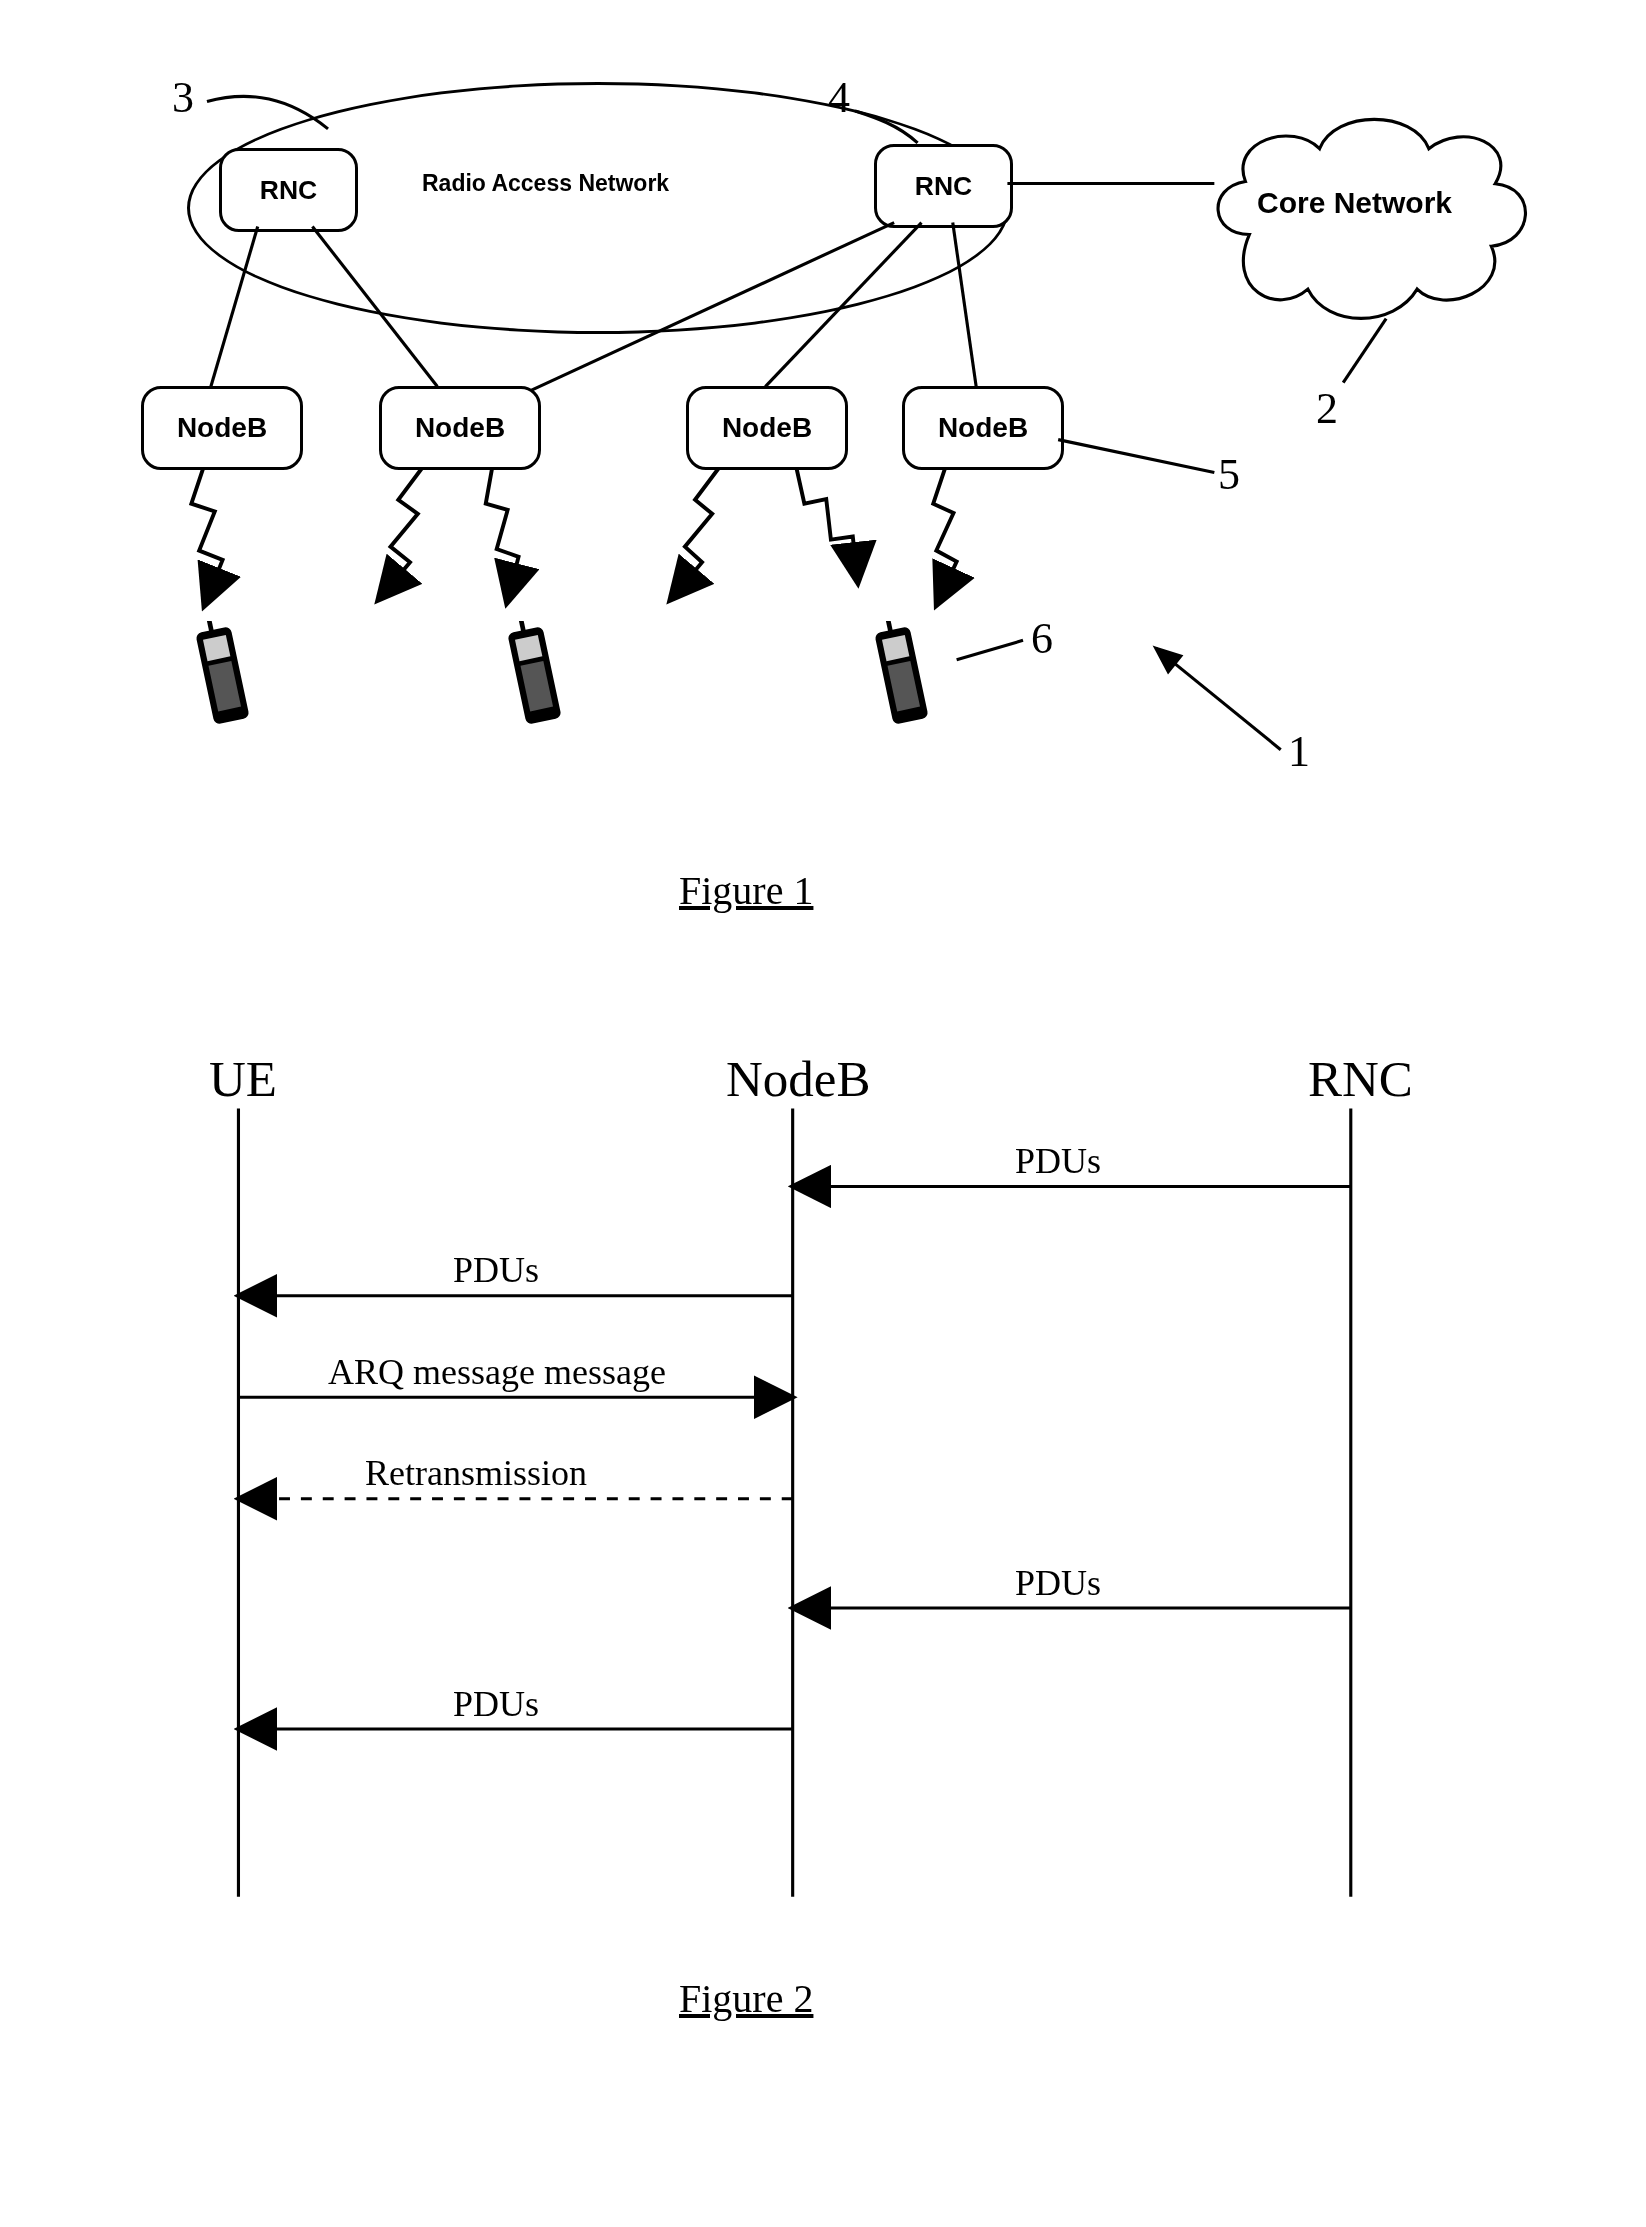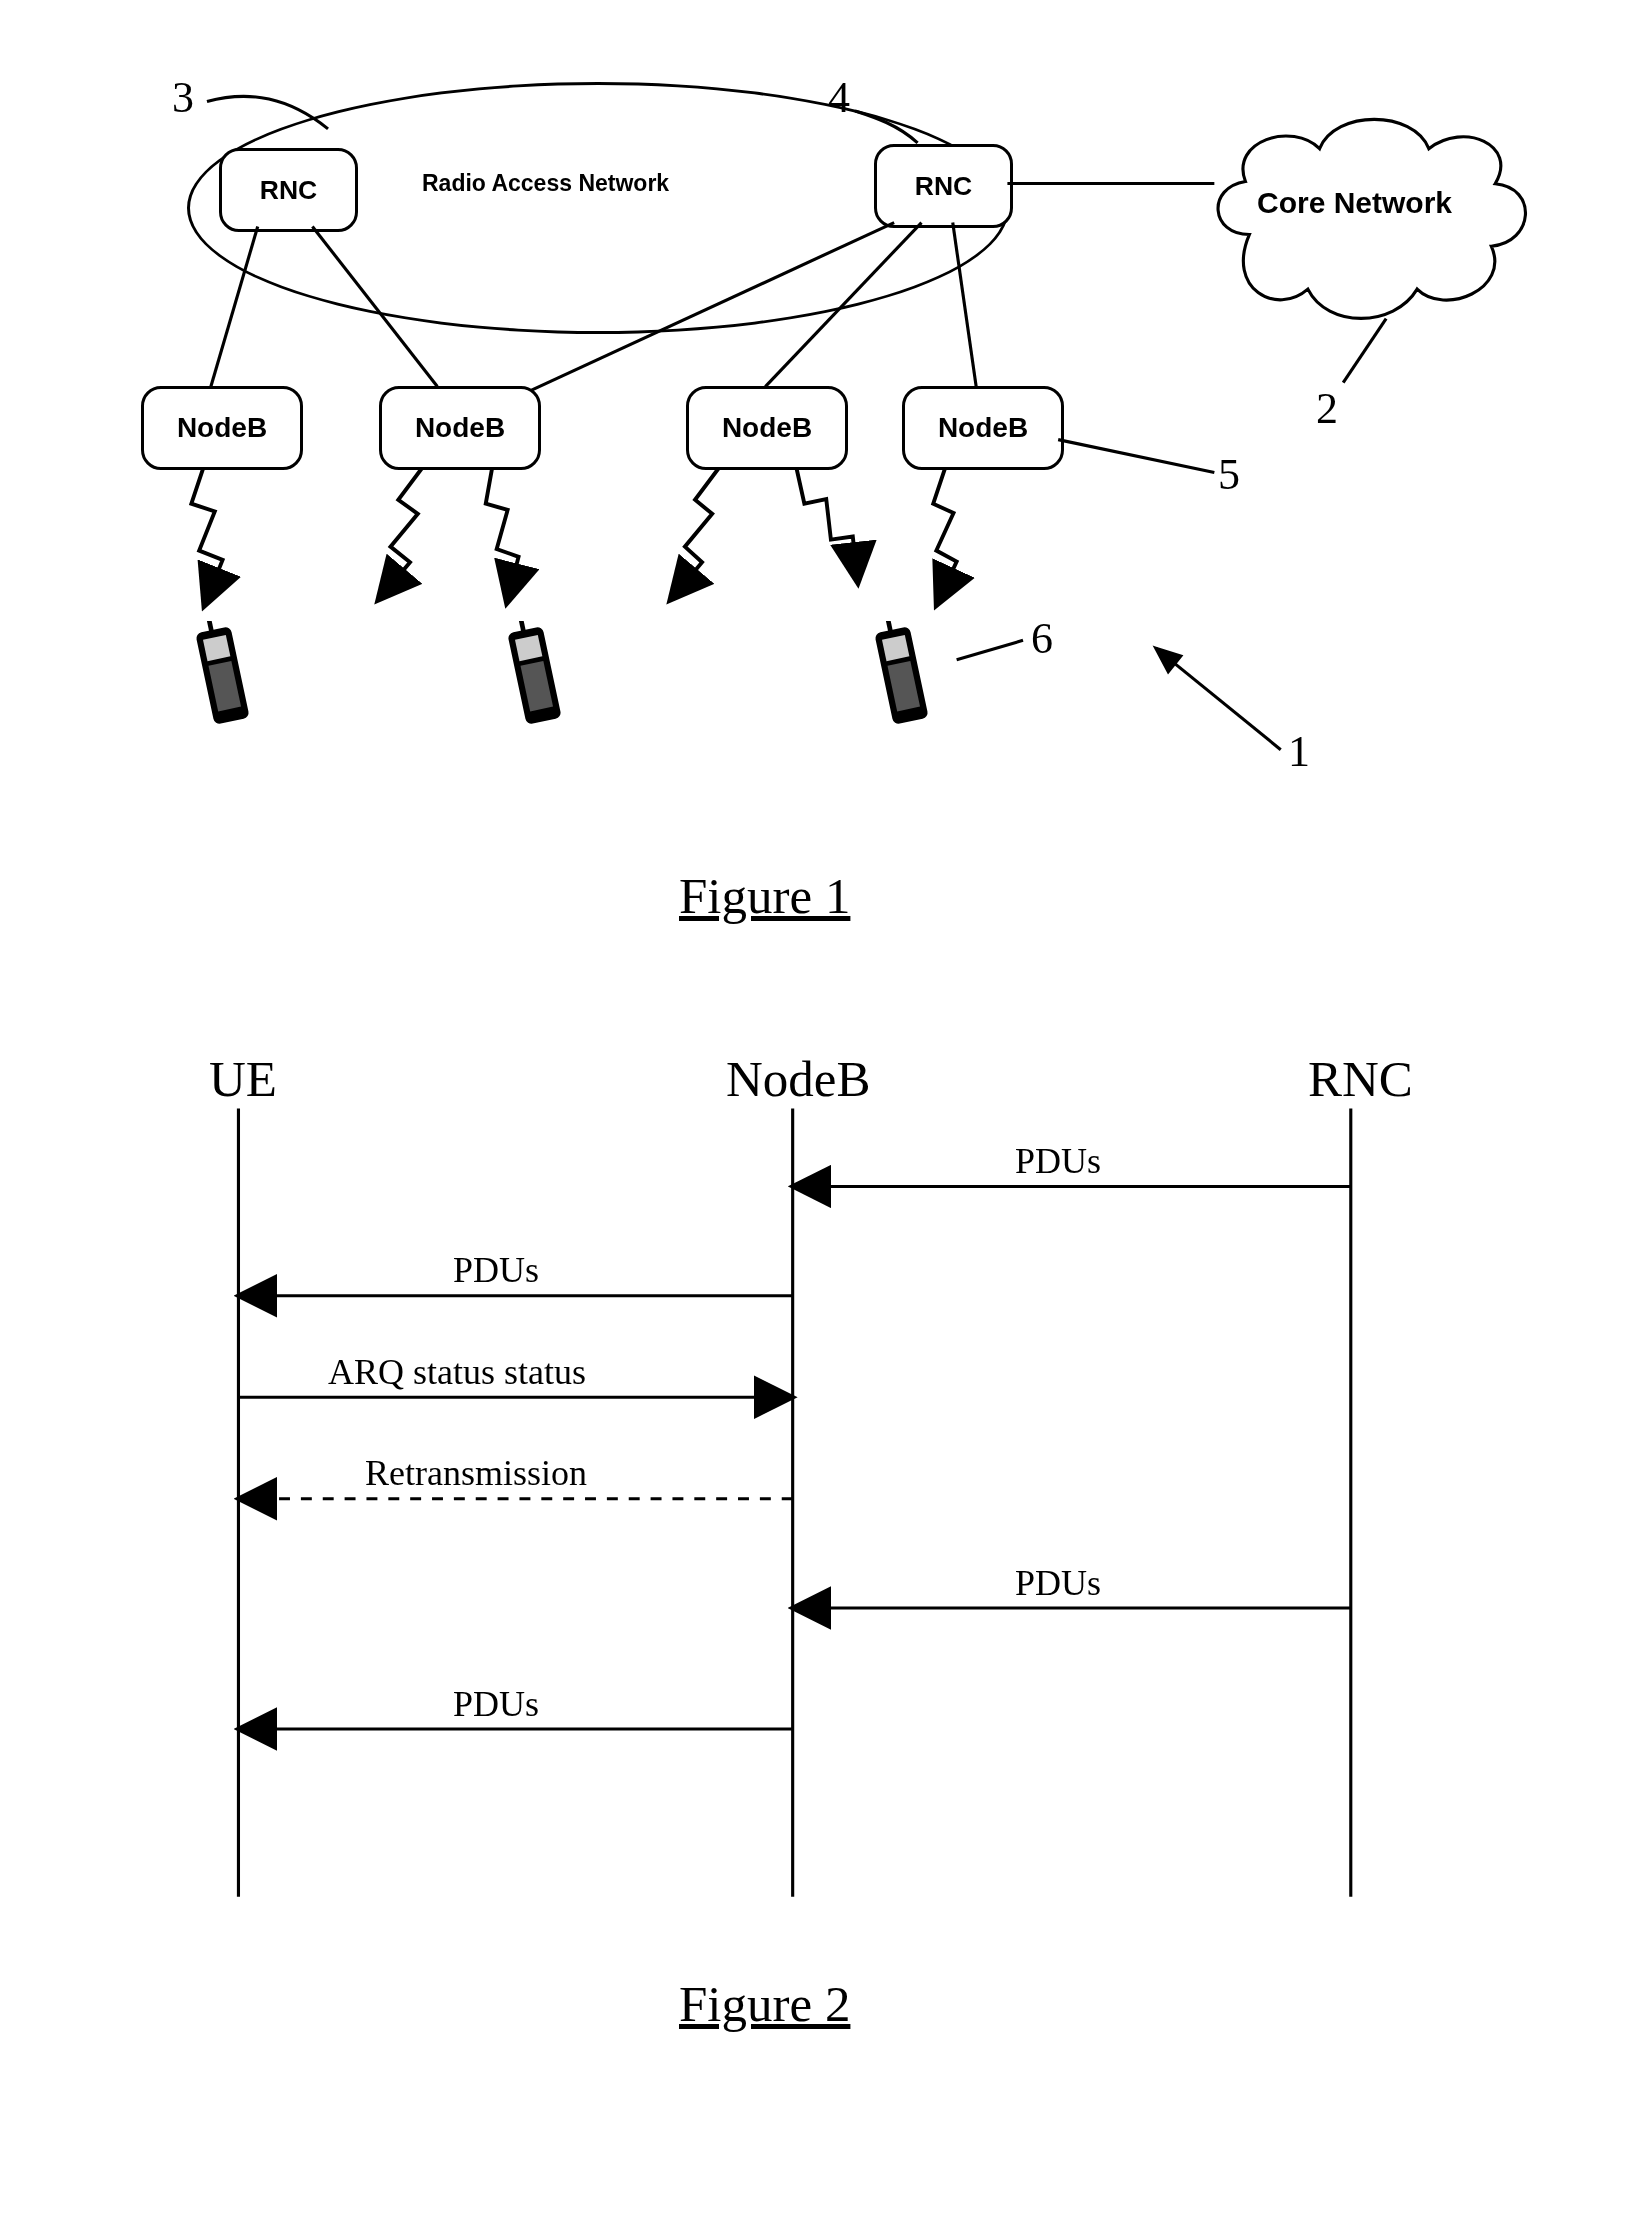--- a/index.html
+++ b/index.html
@@ -9,21 +9,21 @@
     font-family: "Times New Roman", Times, serif;
     color: #000;
   }
   .page {
     position: relative;
     width: 1647px;
     height: 2227px;
   }
   .abs { position: absolute; }
   .caption {
-    font-size: 51px;
+    font-size: 40px;
     text-decoration: underline;
   }
   
   .ran-ellipse {
     border: 3.1px solid #000;
     border-radius: 50%;
   }
   .node-box {
     border: 3.1px solid #000;
     border-radius: 20px;
@@ -239,21 +239,21 @@
       <line x1="1015" y1="1920" x2="308" y2="1920" stroke-dasharray="14 14"></line>
 
       <line x1="1730" y1="2060" x2="1018" y2="2060"></line>
 
       <line x1="1015" y1="2215" x2="308" y2="2215"></line>
     </g>
   </svg>
 
   <div class="abs msg-label" style="left:1015px; top:1140px;">PDUs</div>
   <div class="abs msg-label" style="left:453px; top:1249px;">PDUs</div>
-  <div class="abs msg-label" style="left:328px; top:1351px;">ARQ status status</div>
+  <div class="abs msg-label" style="left:328px; top:1351px;">ARQ message message</div>
   <div class="abs msg-label" style="left:365px; top:1452px;">Retransmission</div>
   <div class="abs msg-label" style="left:1015px; top:1562px;">PDUs</div>
   <div class="abs msg-label" style="left:453px; top:1683px;">PDUs</div>
 
   <div class="abs caption" style="left:679px; top:1975px;">Figure 2</div>
 
 </div>
 
 
 </body></html>

